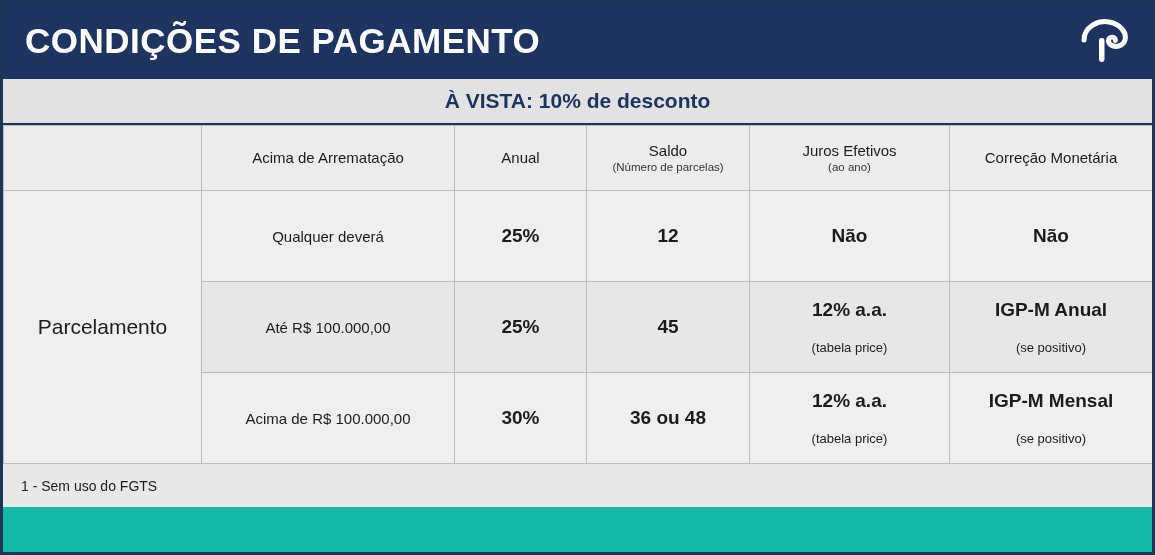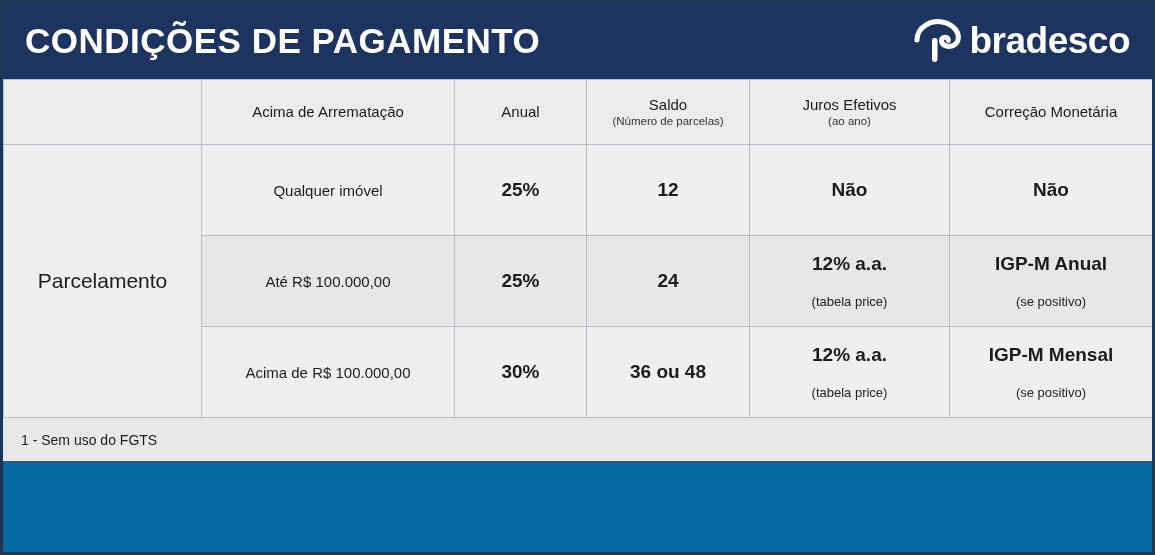--- a/index.html
+++ b/index.html
@@ -8,21 +8,21 @@
     background: #ffffff;
   }
   body {
     font-family: "Liberation Sans", sans-serif;
   }
   .page {
     position: relative;
     width: 1155px;
     height: 555px;
     box-sizing: border-box;
-    background: #0369a1;
+    background: #14b8a6;
     border: 3px solid #1d3557;
     overflow: hidden;
   }
   
   .header {
     height: 76px;
     background: #1d3461;
     display: flex;
     align-items: center;
     justify-content: space-between;
@@ -145,24 +145,26 @@
 
   <div class="header">
     <div class="header-title">CONDIÇÕES DE PAGAMENTO</div>
     <div class="brand">
       <span class="brand-logo-wrap">
         <svg class="brand-logo" viewBox="0 0 52 46" xmlns="http://www.w3.org/2000/svg" aria-hidden="true">
           <path d="M6 22 C6 9, 20 2, 31 4 C42 6, 49 14, 47 22 C45.5 28, 38 30, 33 27 C30 25.2, 29.6 21, 32.5 19.6 C35 18.4, 37.6 20, 37.4 22.4" fill="none" stroke="#ffffff" stroke-width="5" stroke-linecap="round"></path>
           <rect x="21" y="20" width="5.5" height="24" rx="2.4" fill="#ffffff"></rect>
         </svg>
       </span>
-      <span class="brand-name">bradesco</span>
     </div>
   </div>
 
+  <div class="subtitle-band">
+    <div class="subtitle">À VISTA: 10% de desconto</div>
+  </div>
 
   <div class="table-wrap">
     <table class="grid">
       <colgroup>
         <col class="col-label">
         <col class="col-valor">
         <col class="col-sinal">
         <col class="col-saldo">
         <col class="col-juros">
         <col class="col-corr">
@@ -184,35 +186,35 @@
             <span>Juros Efetivos</span>
             <span class="head-sub">(ao ano)</span>
           </td>
           <td>
             <span>Correçāo Monetária</span>
           </td>
         </tr>
 
         <tr class="body-row row-a">
           <td class="side-label" rowspan="3">Parcelamento</td>
-          <td class="cell-text">Qualquer imóvel</td>
+          <td class="cell-text">Qualquer deverá</td>
           <td class="cell-strong">25%</td>
           <td class="cell-strong">12</td>
           <td class="cell-strong">
             <span>Não</span>
           </td>
           <td class="cell-strong">
             <span>Não</span>
           </td>
         </tr>
 
         <tr class="body-row row-b">
           <td class="cell-text">Até R$ 100.000,00</td>
           <td class="cell-strong">25%</td>
-          <td class="cell-strong">24</td>
+          <td class="cell-strong">45</td>
           <td class="cell-strong">
             <span>12% a.a.</span>
             <span class="cell-sub">(tabela price)</span>
           </td>
           <td class="cell-strong">
             <span>IGP-M Anual</span>
             <span class="cell-sub">(se positivo)</span>
           </td>
         </tr>
 

